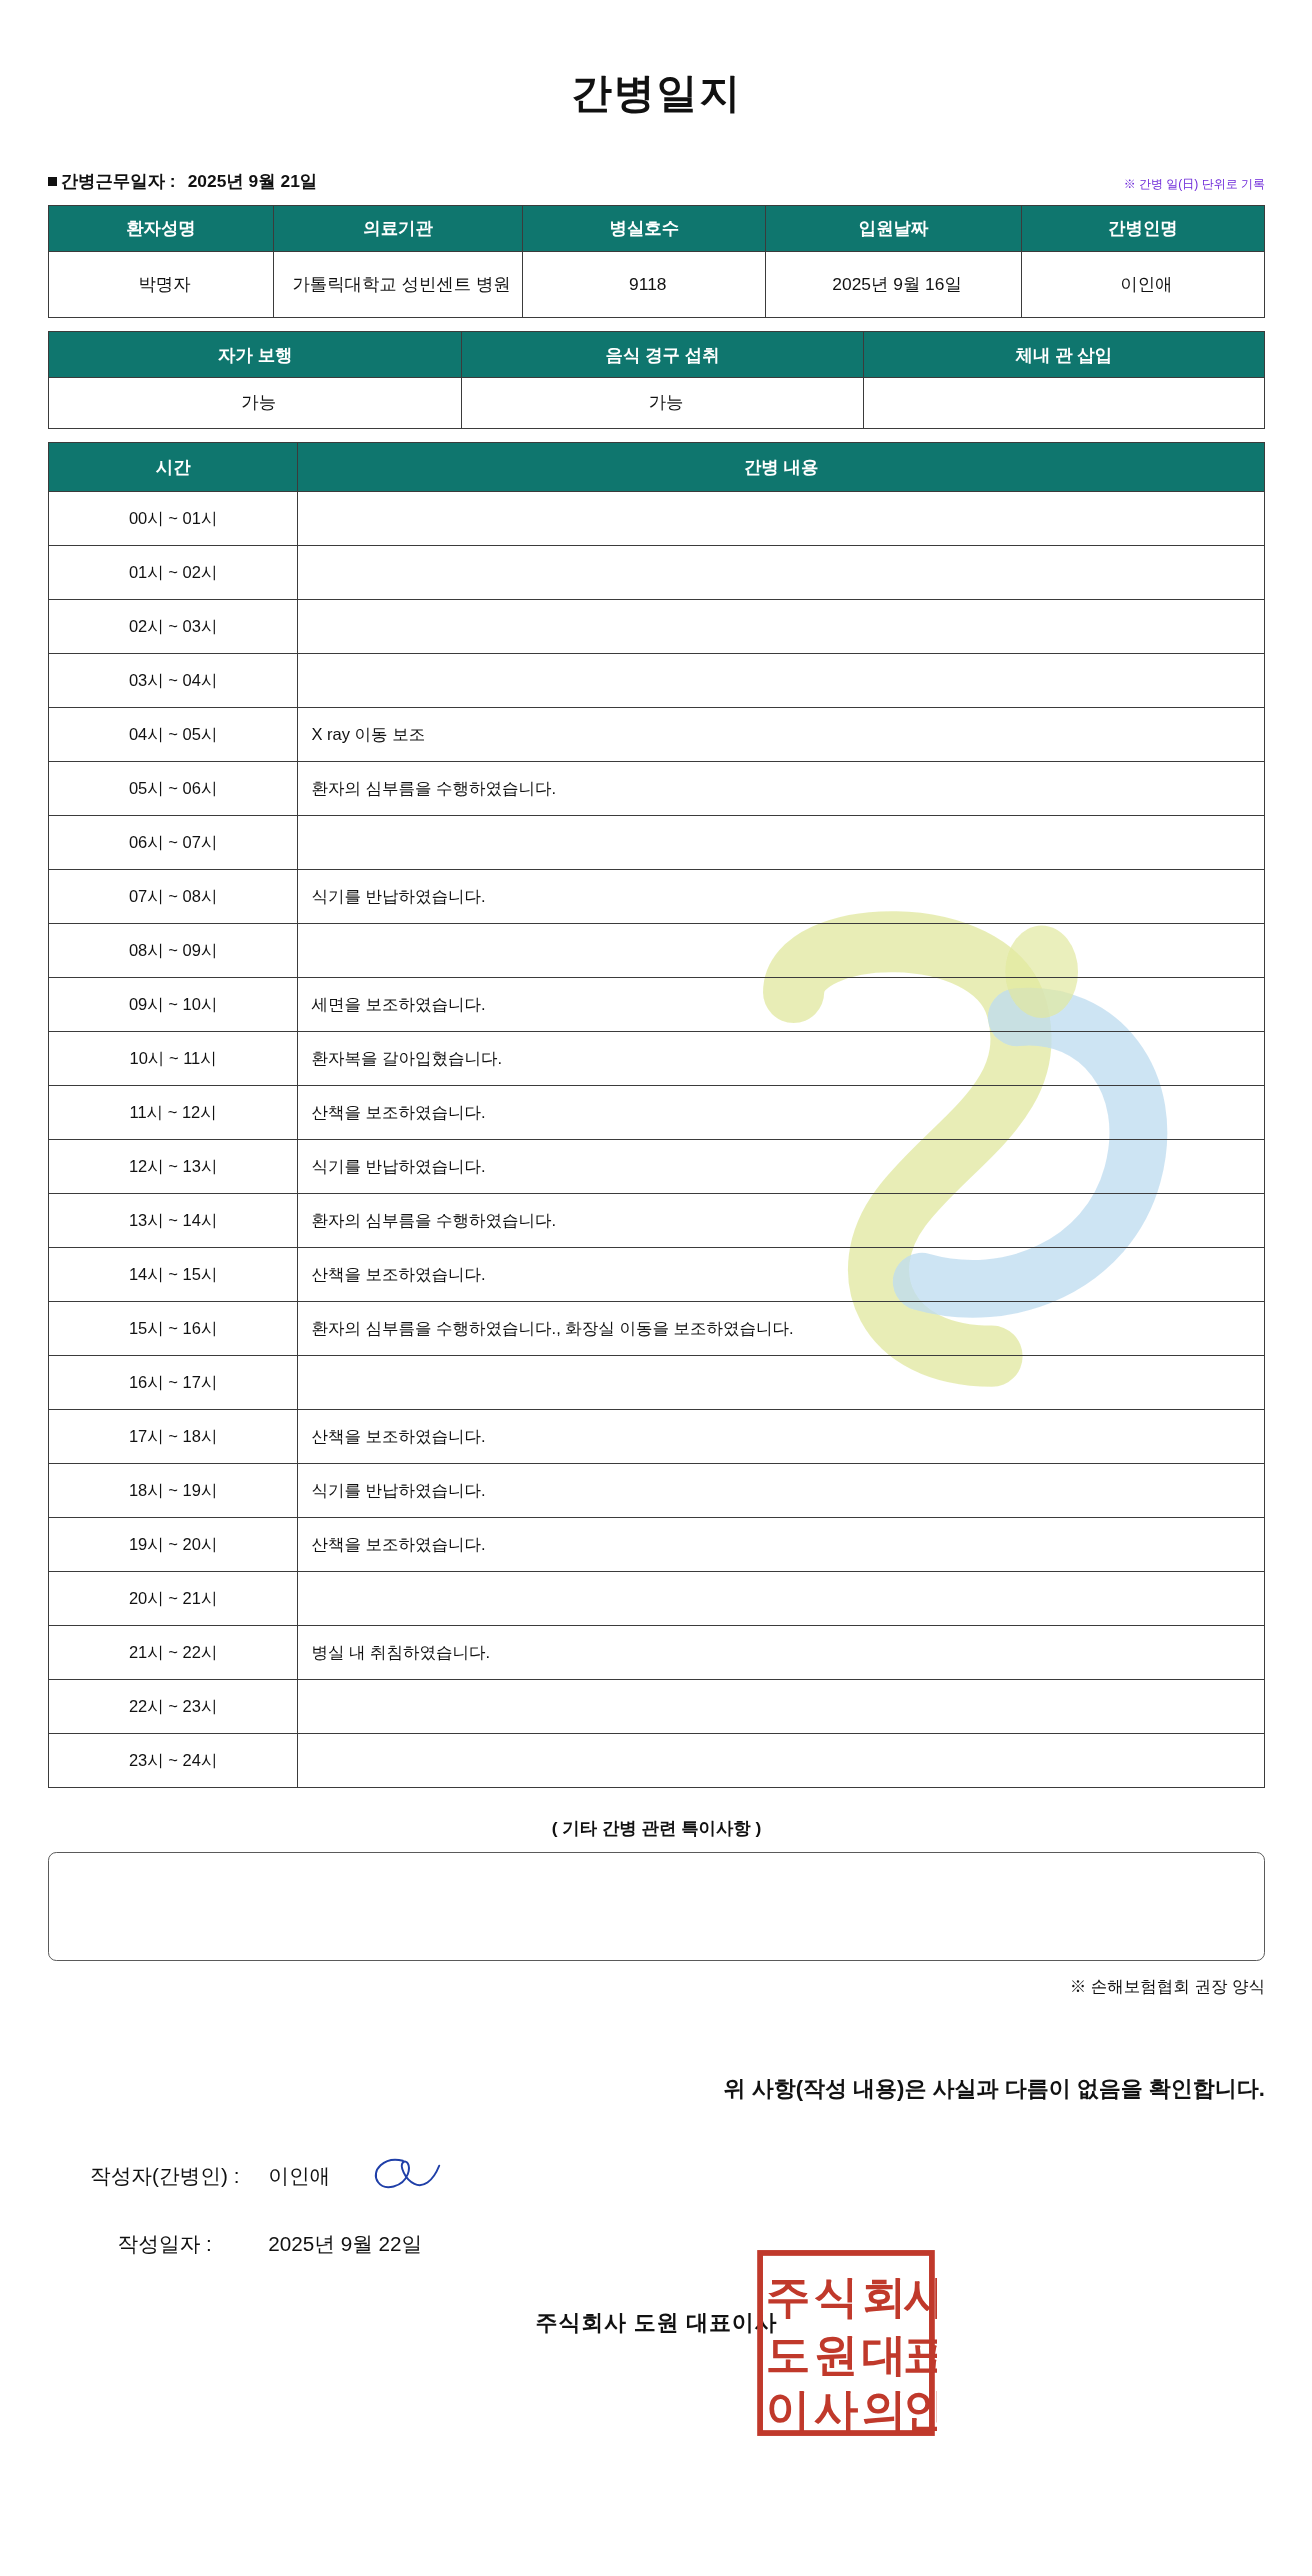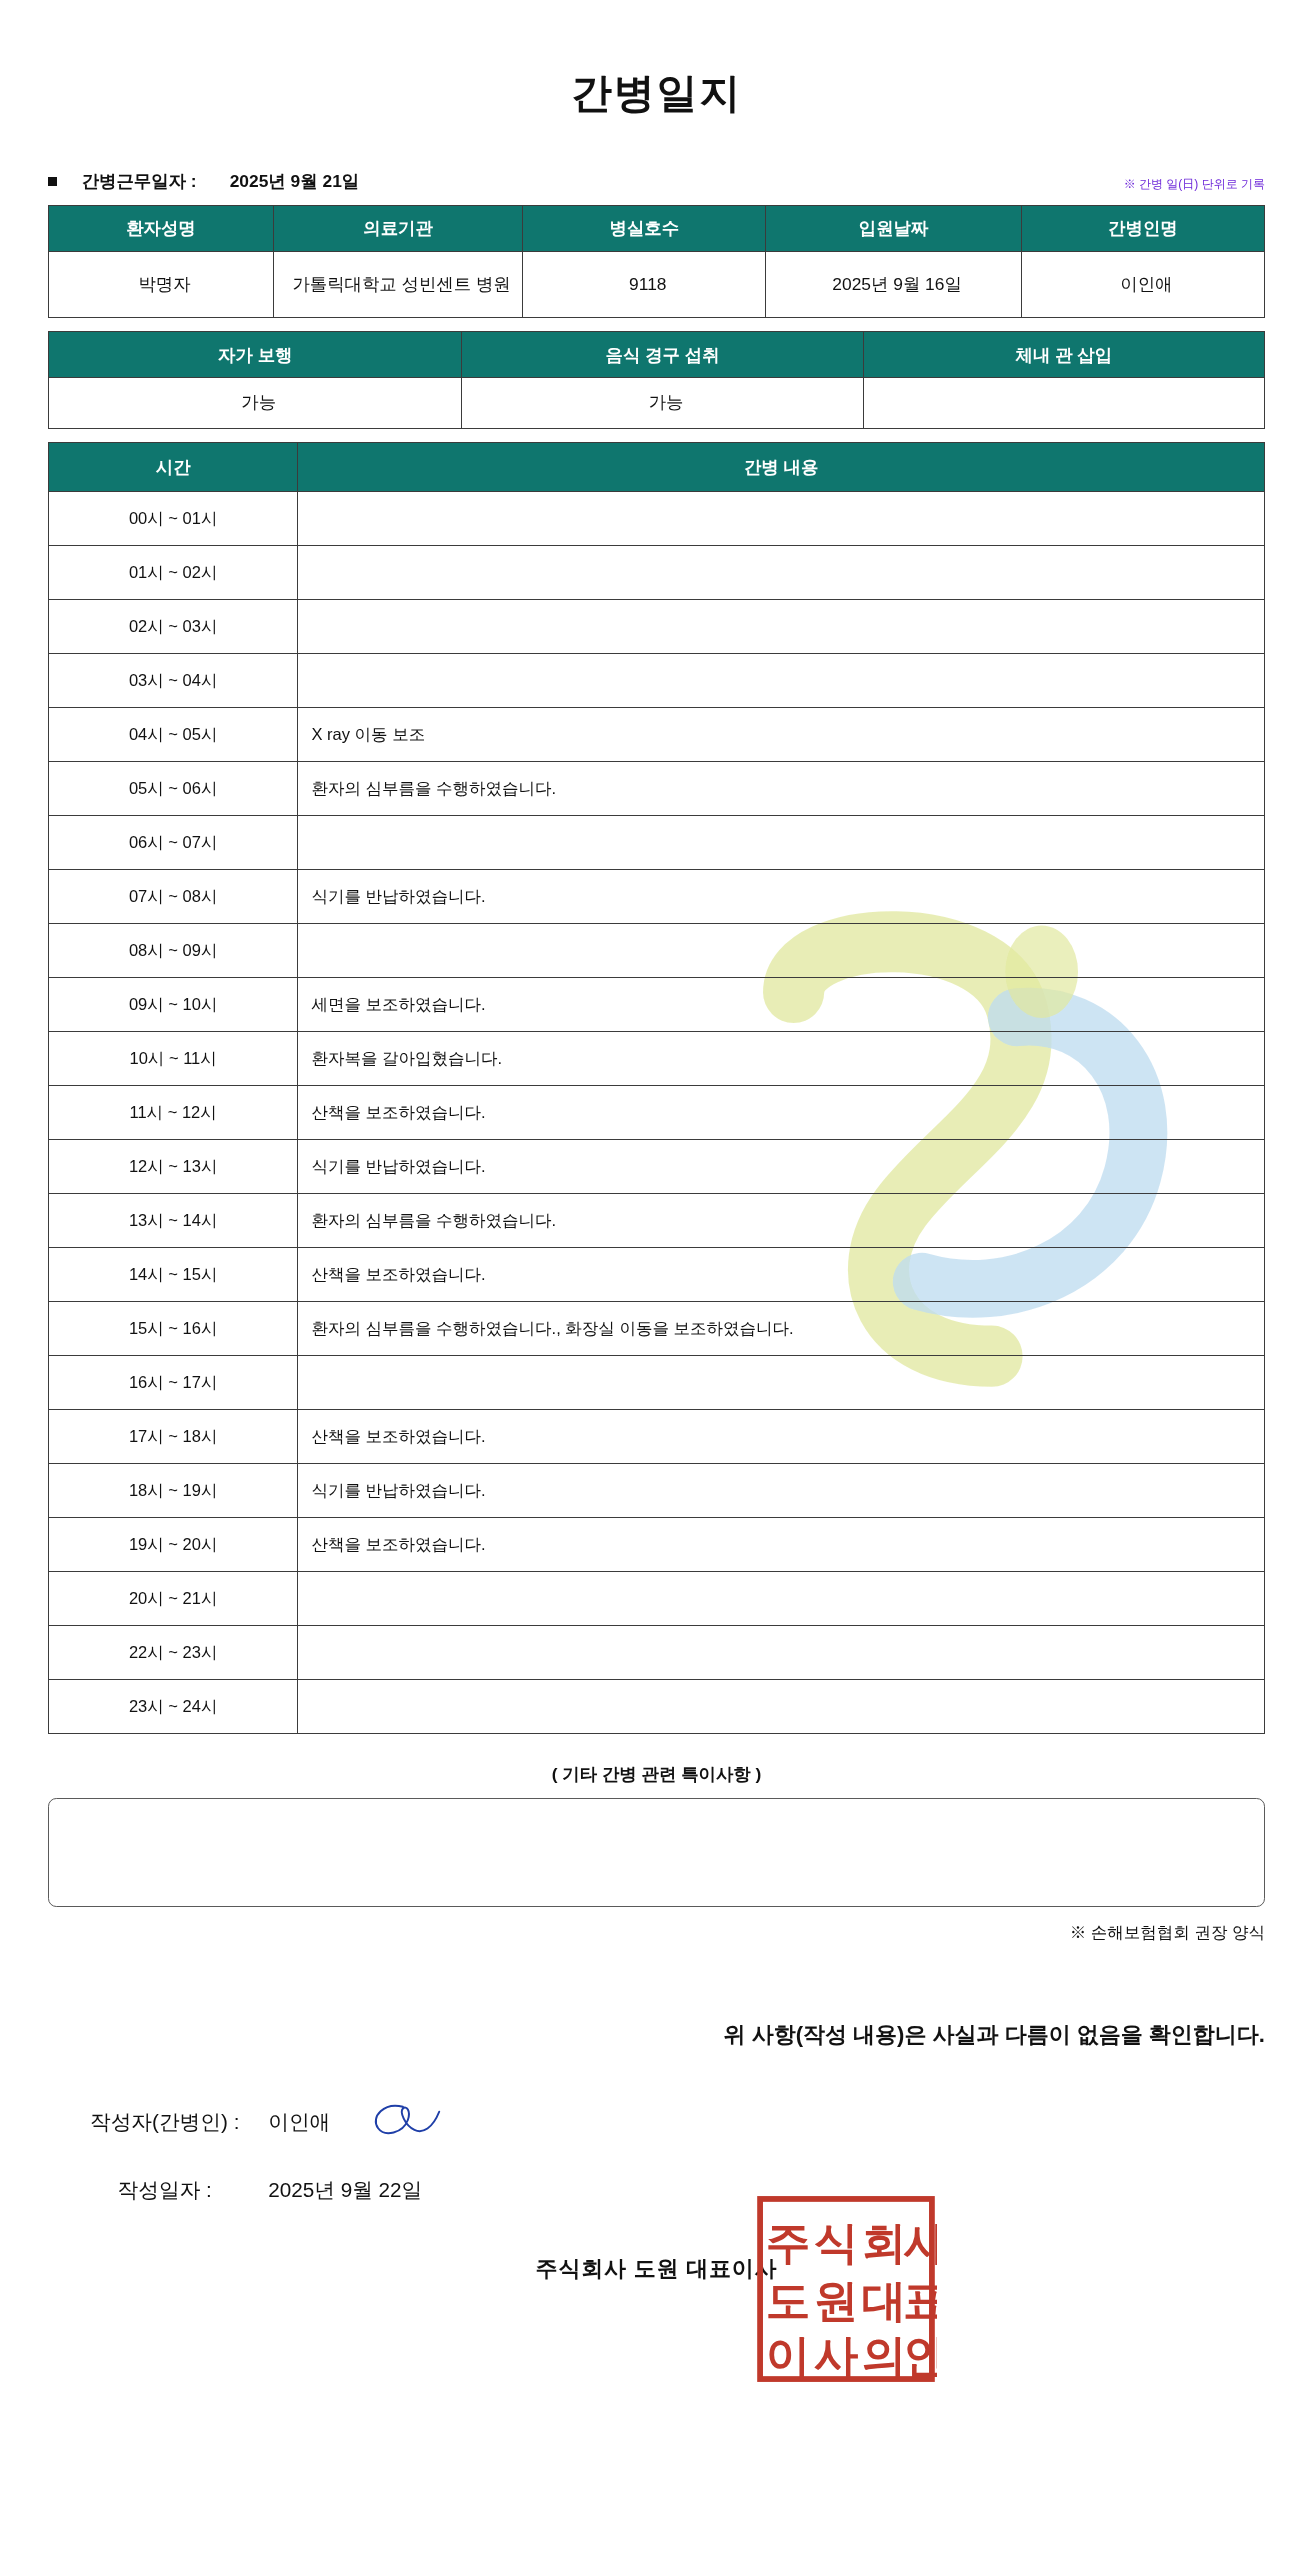--- a/index.html
+++ b/index.html
@@ -48,21 +48,21 @@
   }
 
   .meta-row {
     display: flex;
     justify-content: space-between;
     align-items: flex-end;
     margin-top: 40px;
     margin-bottom: 11.6px;
     font-size: 17.4px;
   }
-  .meta-left { display: flex; align-items: center; gap: 23px; font-weight: bold; }
+  .meta-left { display: flex; align-items: center; gap: 2px; font-weight: bold; }
   .meta-left .bullet {
     display: inline-block;
     width: 9px; height: 9px;
     background: #111;
     margin-right: 1.7px;
   }
   .meta-left .label { font-weight: bold; }
   .meta-left .value { font-weight: bold; margin-left: 10px; }
   .meta-right { font-size: 12px; color: #6d28d9; }
 
@@ -337,20 +337,24 @@
             <td class="time">18시 ~ 19시</td>
             <td class="note">식기를 반납하였습니다.</td>
           </tr>
       <tr>
             <td class="time">19시 ~ 20시</td>
             <td class="note">산책을 보조하였습니다.</td>
           </tr>
       <tr>
             <td class="time">20시 ~ 21시</td>
             <td class="note"></td>
+          </tr>
+      <tr>
+            <td class="time">21시 ~ 22시</td>
+            <td class="note">병실 내 취침하였습니다.</td>
           </tr>
       <tr>
             <td class="time">22시 ~ 23시</td>
             <td class="note"></td>
           </tr>
       <tr>
             <td class="time">23시 ~ 24시</td>
             <td class="note"></td>
           </tr>
     </tbody>

